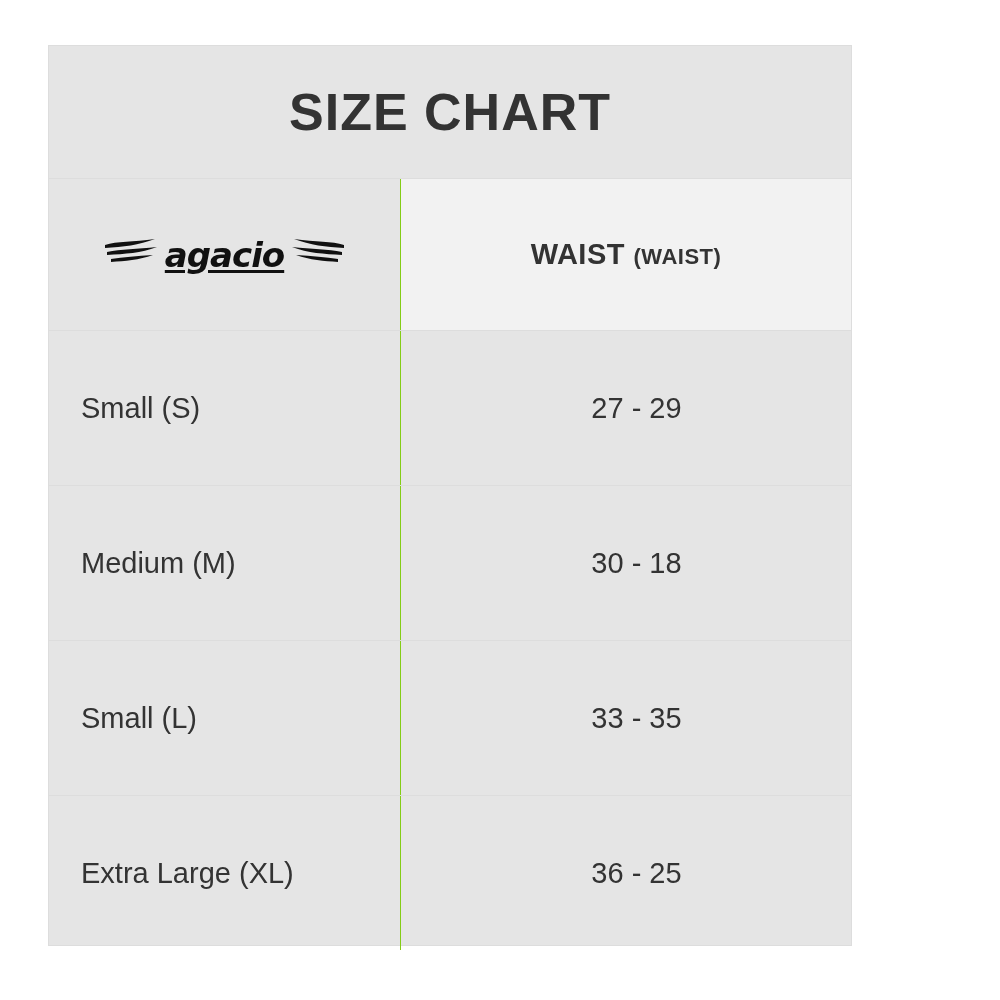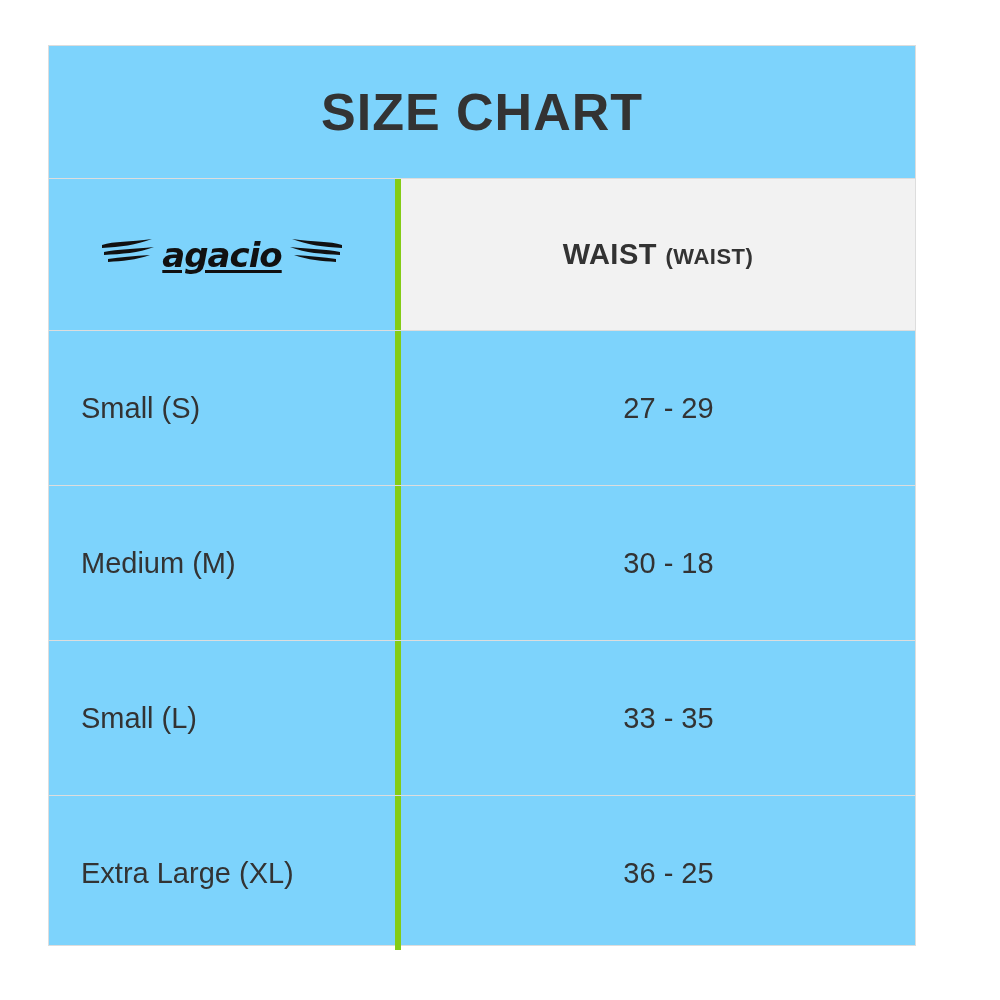--- a/index.html
+++ b/index.html
@@ -14,25 +14,25 @@
     position: relative;
     width: 1000px;
     height: 1000px;
     box-sizing: border-box;
     background: #ffffff;
   }
   .chart-wrap {
     position: absolute;
     left: 48px;
     top: 45px;
-    width: 868px;
+    width: 804px;
     height: 901px;
     border: 1px solid #dddddd;
     box-sizing: border-box;
-    background: #7dd3fc;
+    background: #e5e5e5;
   }
   .title-row {
     height: 133px;
     border-bottom: 1px solid #dddddd;
     display: flex;
     align-items: center;
     justify-content: center;
     box-sizing: border-box;
   }
   .title-text {
@@ -48,21 +48,21 @@
     border-bottom: 1px solid #dddddd;
     box-sizing: border-box;
   }
   .col-left {
     width: 352px;
     flex: 0 0 352px;
     display: flex;
     align-items: center;
     justify-content: center;
     box-sizing: border-box;
-    border-right: 6px solid #84cc16;
+    border-right: 1px solid #84cc16;
   }
   .col-right {
     flex: 1 1 auto;
     display: flex;
     align-items: center;
     justify-content: center;
     box-sizing: border-box;
   }
   .header-row .col-right {
     background: #f2f2f2;

